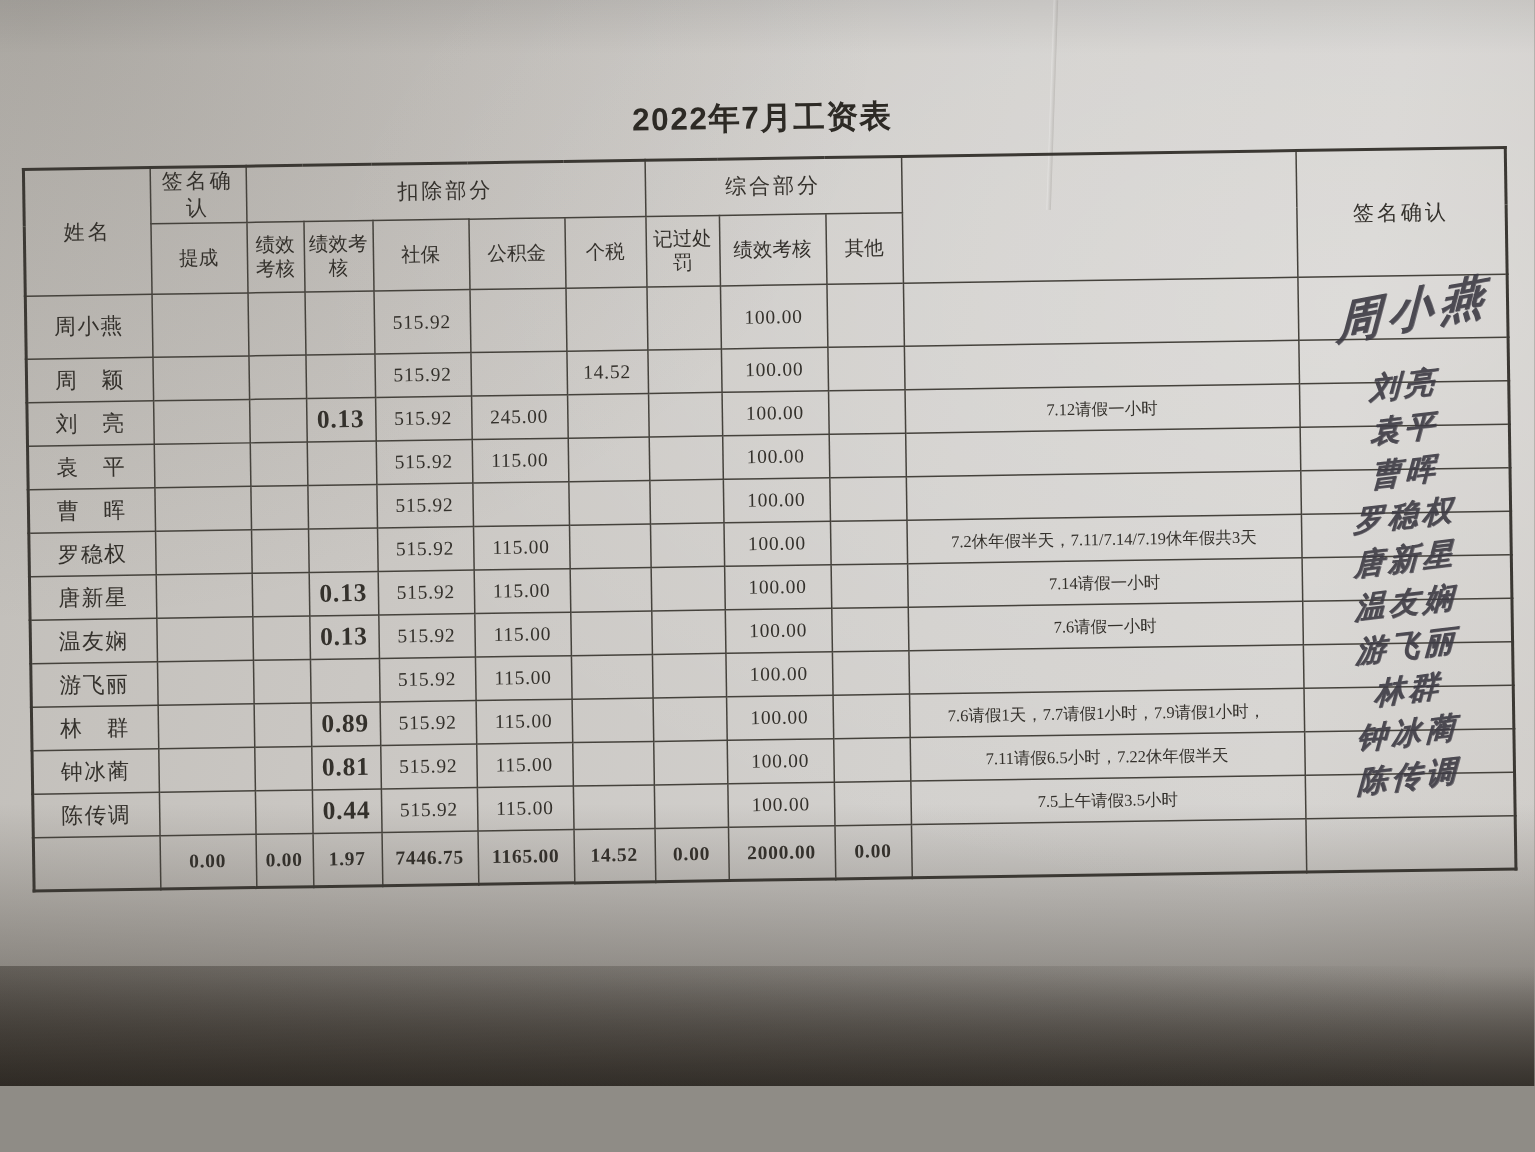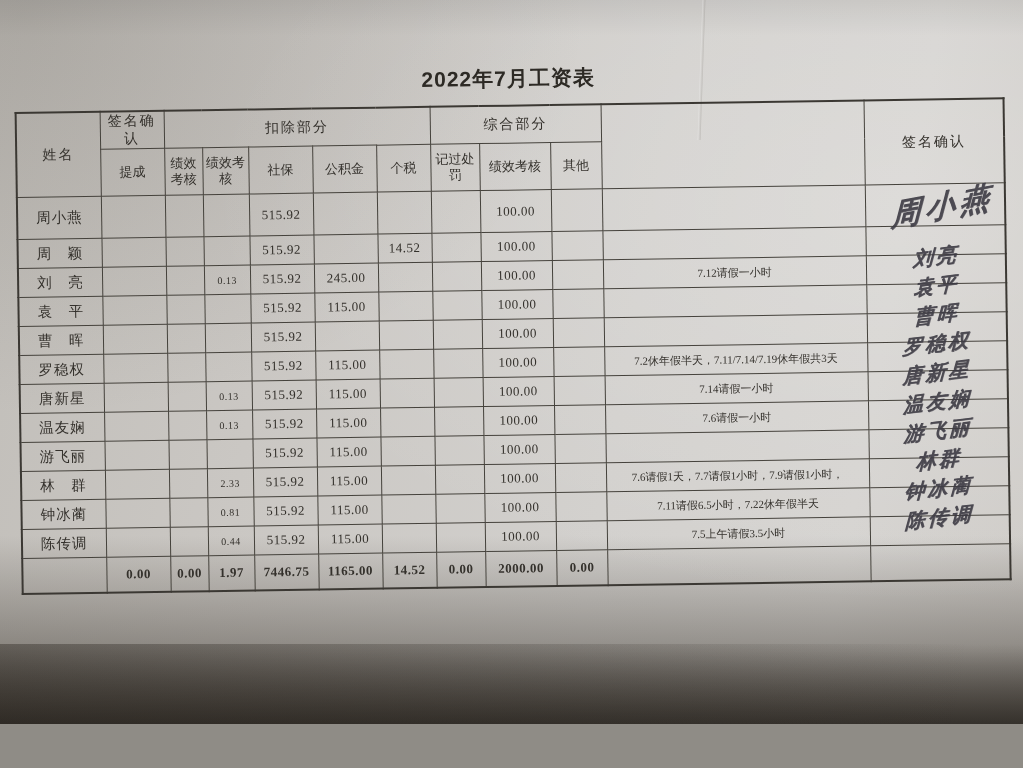--- a/index.html
+++ b/index.html
@@ -52,21 +52,21 @@
     color:#34312c;
     overflow:visible;
   }
   tr.hrow1 th{height:33px;font-size:14px;font-weight:normal;letter-spacing:2px;}
   tr.hrow2 th{height:46px;font-size:13px;font-weight:normal;line-height:1.25;}
   th.name-h{font-size:15px;letter-spacing:3px;}
   th.sig-h{font-size:12.5px;color:#5a5750;letter-spacing:1px;}
   tbody td{height:28px;font-size:13px;}
   td.name-cell{font-size:14.5px;letter-spacing:1px;}
   td.num-cell{font-size:13px;letter-spacing:0.5px;}
-  td.qingjia-cell{font-family:"Liberation Sans", sans-serif;font-weight:normal;font-size:10px;}
+  td.qingjia-cell{font-family:"Liberation Sans", sans-serif;font-weight:bold;font-size:17px;}
   td.remark-cell{
     text-align:left;font-family:"Liberation Sans", sans-serif;
     font-size:11px;color:#3a3732;padding-left:5px;white-space:nowrap;overflow:hidden;
   }
   tfoot td{
     height:34px;font-family:"Liberation Sans", sans-serif;
     font-weight:bold;font-size:14px;color:#2e2b26;
   }
   td.sig-cell{position:relative;overflow:visible;}
   .sig{
@@ -253,21 +253,21 @@
             <td class="num-cell"></td>
             <td class="num-cell">100.00</td>
             <td class="num-cell"></td>
             <td class="remark-cell"></td>
             <td class="sig-cell"><span class="sig">游飞丽</span></td>
           </tr>
           <tr>
             <td class="name-cell">林　群</td>
             <td class="num-cell"></td>
             <td class="num-cell"></td>
-            <td class="num-cell qingjia-cell">2.33</td>
+            <td class="num-cell qingjia-cell">0.89</td>
             <td class="num-cell">515.92</td>
             <td class="num-cell">115.00</td>
             <td class="num-cell"></td>
             <td class="num-cell"></td>
             <td class="num-cell">100.00</td>
             <td class="num-cell"></td>
             <td class="remark-cell">7.6请假1天，7.7请假1小时，7.9请假1小时，</td>
             <td class="sig-cell"><span class="sig">林群</span></td>
           </tr>
           <tr>

